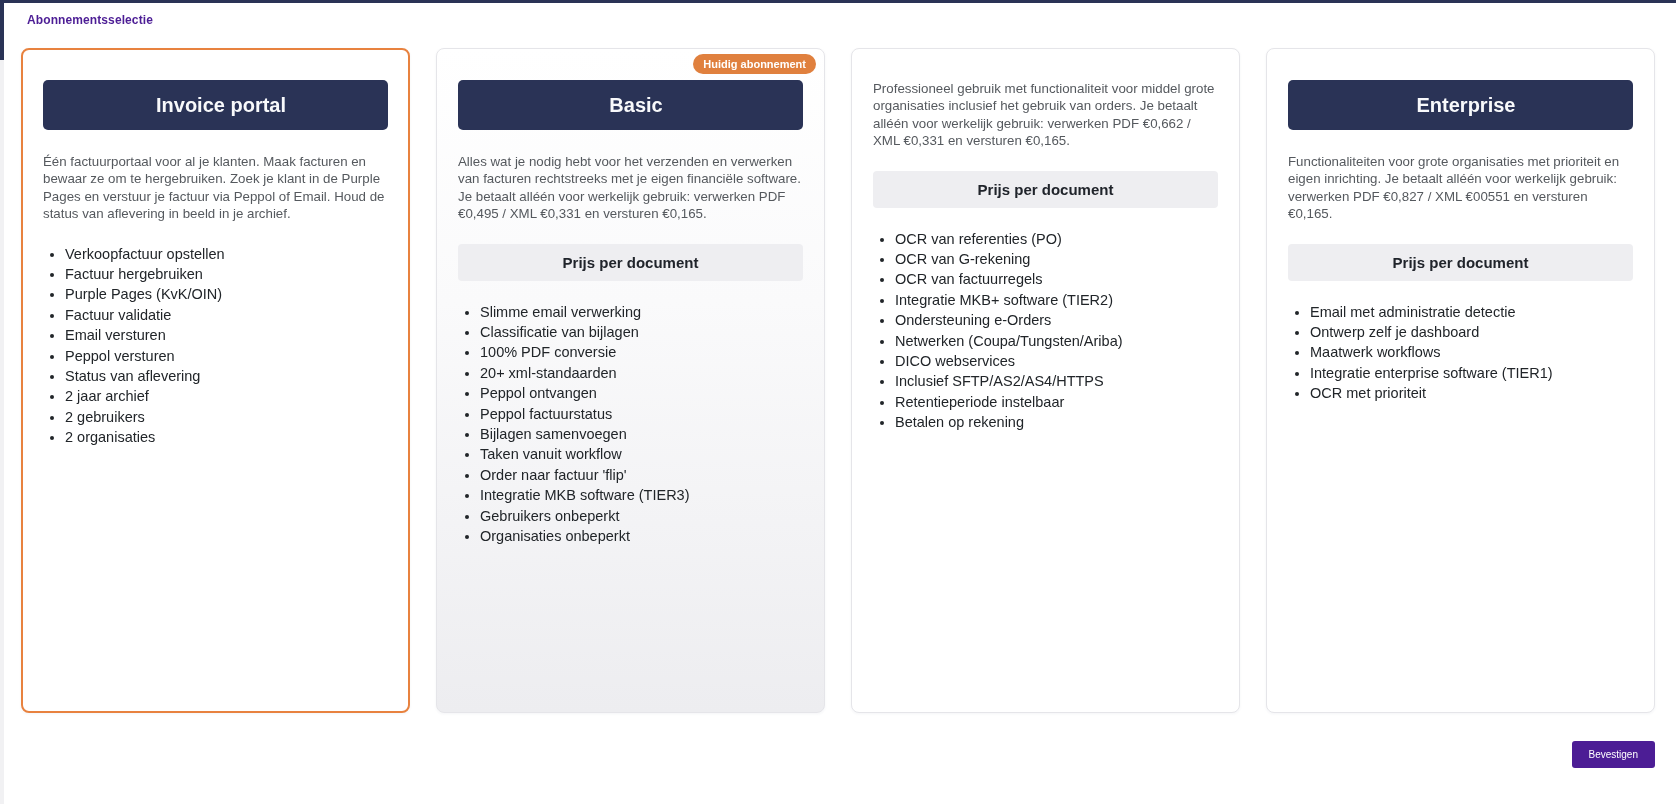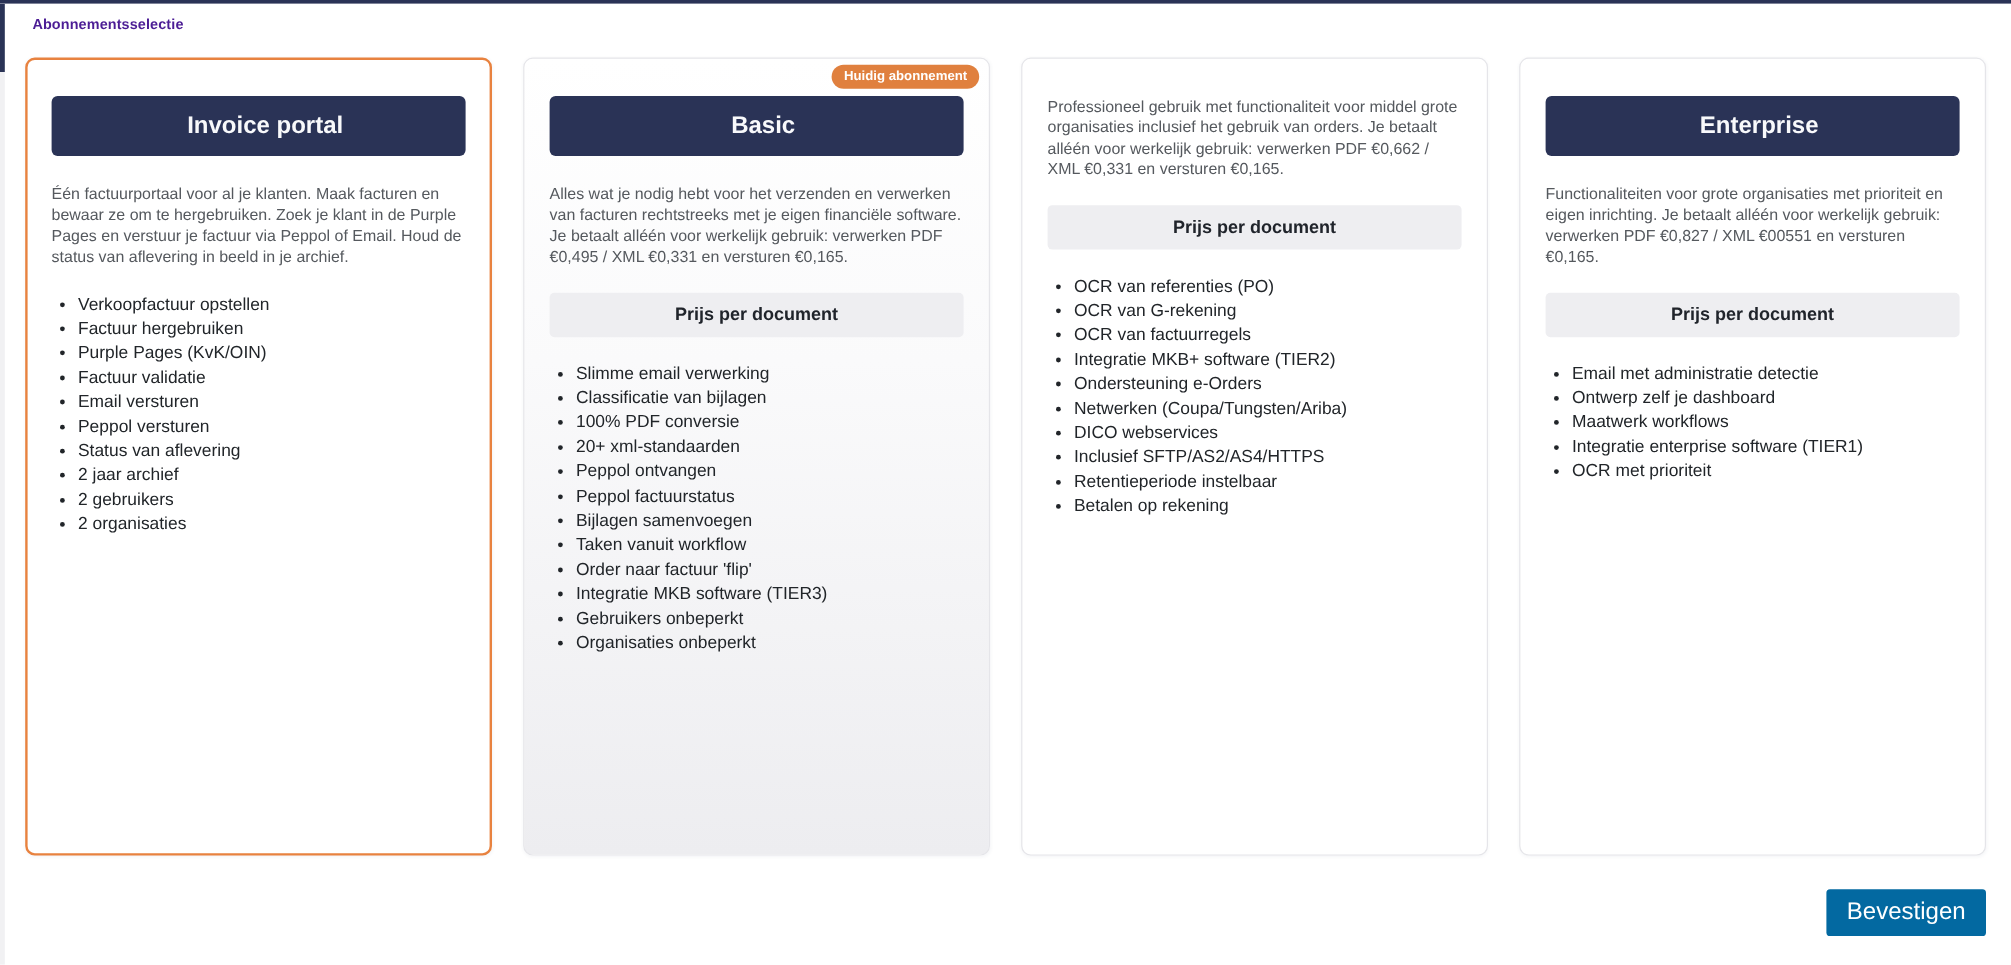--- a/index.html
+++ b/index.html
@@ -78,25 +78,25 @@
     font-size: 14.5px; color: #212529;
   }
   .features li { line-height: 20.4px; }
 
   .footer {
     margin: 28px 21px 0 0;
     text-align: right;
   }
   .confirm-btn {
     display: inline-block;
-    background: #0369a1;
+    background: #4c1d95;
     border: none;
     color: #ffffff;
     font-family: "Liberation Sans", "DejaVu Sans", sans-serif;
-    font-size: 20px;
+    font-size: 10px;
     padding: 8px 17px 8px 17px;
     border-radius: 3px;
     cursor: pointer;
   }
 </style>
 </head>
 <body>
 
 <div class="top-accent"></div>
 <div class="scroll-track">

